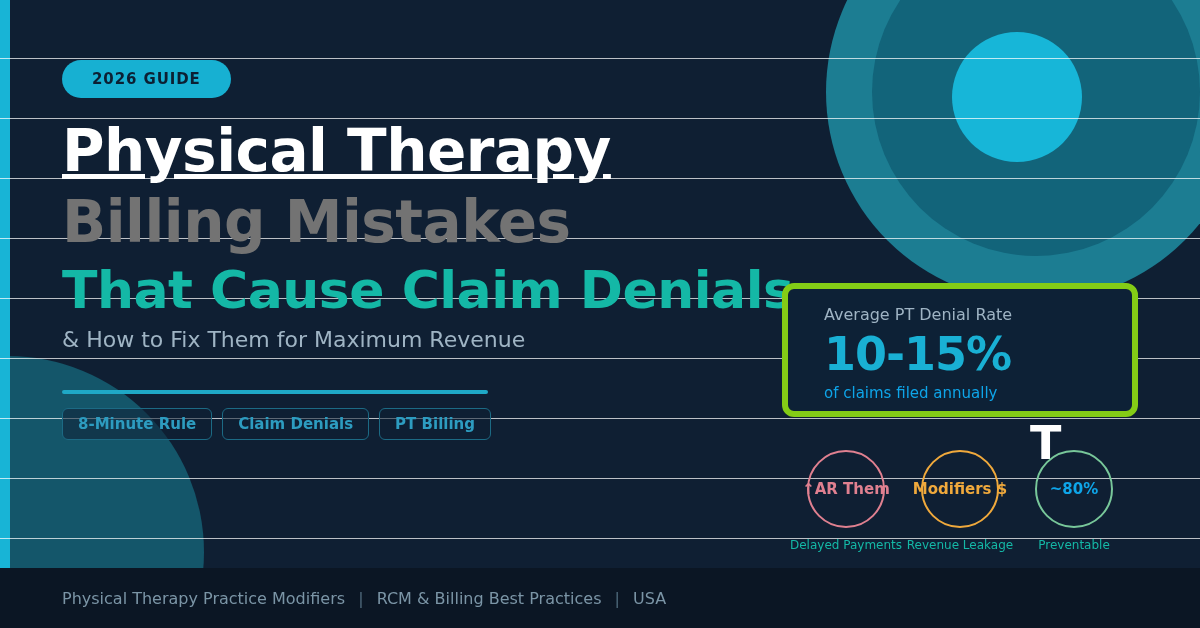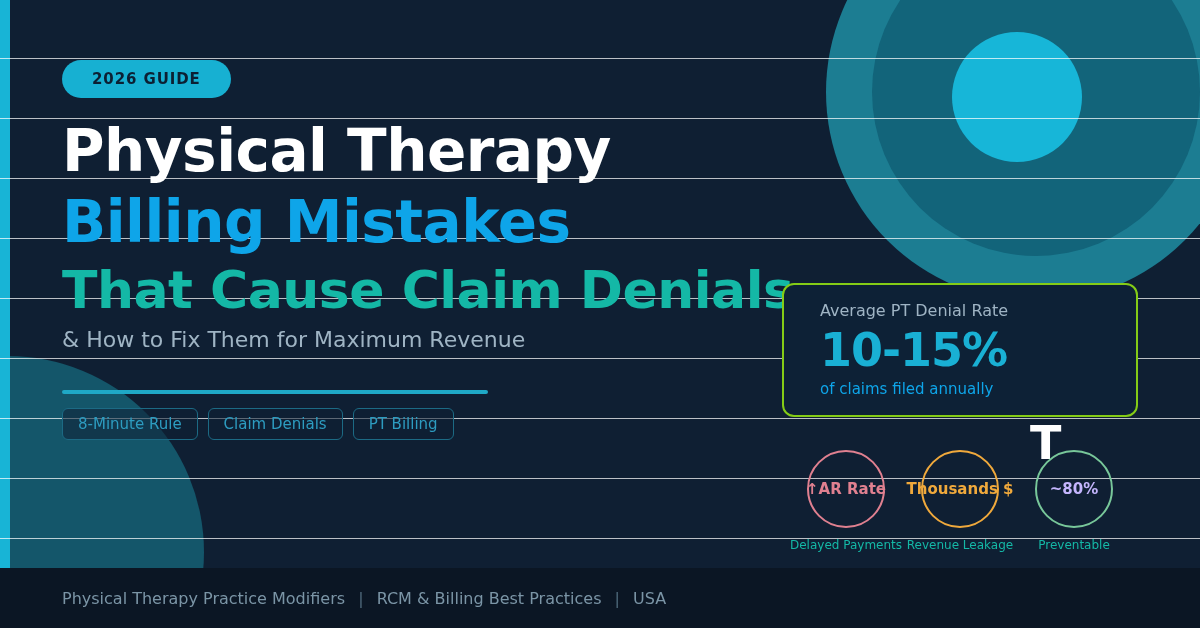--- a/index.html
+++ b/index.html
@@ -57,52 +57,52 @@
     position:absolute; left:62px; top:60px;
     height:38px; padding:0 30px;
     display:flex; align-items:center;
     background:#17b0d2; border-radius:19px;
     color:#0c2033; font-size:15px; font-weight:bold;
     letter-spacing:0.9px;
   }
 
   .headline { position:absolute; left:62px; top:122px; width:760px; }
   .hl-line { font-weight:bold; line-height:1.02; white-space:nowrap; }
-  .hl-1 { font-size:58px; color:#ffffff; letter-spacing:-0.5px; }
-  .hl-2 { font-size:58px; color:#0ea5e9; letter-spacing:-0.5px; margin-top:12px; }
+  .hl-1 { font-size:58px; color:#ffffff; letter-spacing:-0.5px;text-decoration:underline; }
+  .hl-2 { font-size:58px; color:#737373; letter-spacing:-0.5px; margin-top:12px; }
   .hl-3 { font-size:52px; color:#14b8a6; letter-spacing:-0.5px; margin-top:12px; }
 
   .subhead {
     position:absolute; left:62px; top:327px;
     font-size:22px; color:#9fb4c4; white-space:nowrap;
   }
 
   .accent-bar {
     position:absolute; left:62px; top:390px;
     width:426px; height:4px; background:#1fa8c6; border-radius:2px;
   }
 
   .pills {
     position:absolute; left:62px; top:408px;
-    display:flex; gap:10px;
+    display:flex; gap:10px;font-weight:bold;
   }
   .pill {
     height:32px; padding:0 15px;
     display:flex; align-items:center;
     border:1px solid #1c6a84; border-radius:6px;
     color:#2d9cc0; font-size:15px;
     background:rgba(15,31,51,0.55);
   }
 
   
   .stat-card {
     position:absolute; left:782px; top:283px;
     width:356px; height:134px;
     background:#0d2136;
-    border:2px solid #84cc16;
+    border:6px solid #84cc16;
     border-radius:12px;
     padding:16px 16px 0 36px;
   }
   .stat-label { font-size:16px; color:#9fb4c4; }
   .stat-value {
     font-size:46px; font-weight:bold; color:#19b0d4;
     line-height:1.05; margin-top:6px; letter-spacing:-1px;
   }
   .stat-sub { font-size:15px; color:#0ea5e9; margin-top:6px; }
 
@@ -189,33 +189,33 @@
       <div class="stat-label">Average PT Denial Rate</div>
       <div class="stat-value">10-15%</div>
       <div class="stat-sub">of claims filed annually</div>
     </div>
 
     <div class="glyph-t">T</div>
 
     <div class="metrics" id="metrics">
         <div class="metric">
           <div class="metric-ring" style="border-color: rgb(224, 128, 144);">
-            <span style="color: rgb(224, 128, 144);">↑AR Rate</span>
+            <span style="color: rgb(224, 128, 144);">↑AR Them</span>
           </div>
           <div class="metric-caption">Delayed Payments</div>
         </div>
         <div class="metric">
           <div class="metric-ring" style="border-color: rgb(240, 169, 60);">
-            <span style="color: rgb(240, 169, 60);">Thousands $</span>
+            <span style="color: rgb(240, 169, 60);">Modifiers $</span>
           </div>
           <div class="metric-caption">Revenue Leakage</div>
         </div>
         <div class="metric">
           <div class="metric-ring" style="border-color: rgb(120, 199, 154);">
-            <span style="color: #c4b5fd;">~80%</span>
+            <span style="color: #0ea5e9;">~80%</span>
           </div>
           <div class="metric-caption">Preventable</div>
         </div>
       </div>
 
   </div>
 
   <div class="footer">
     <div class="footer-text">
       <span>Physical Therapy Practice Modifiers</span>

